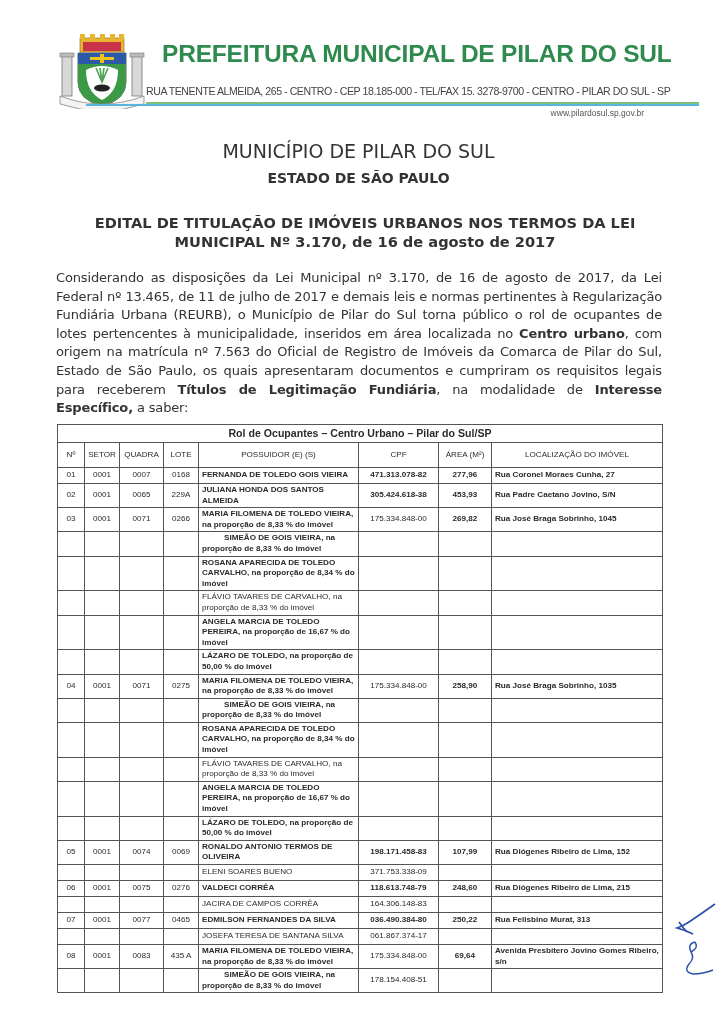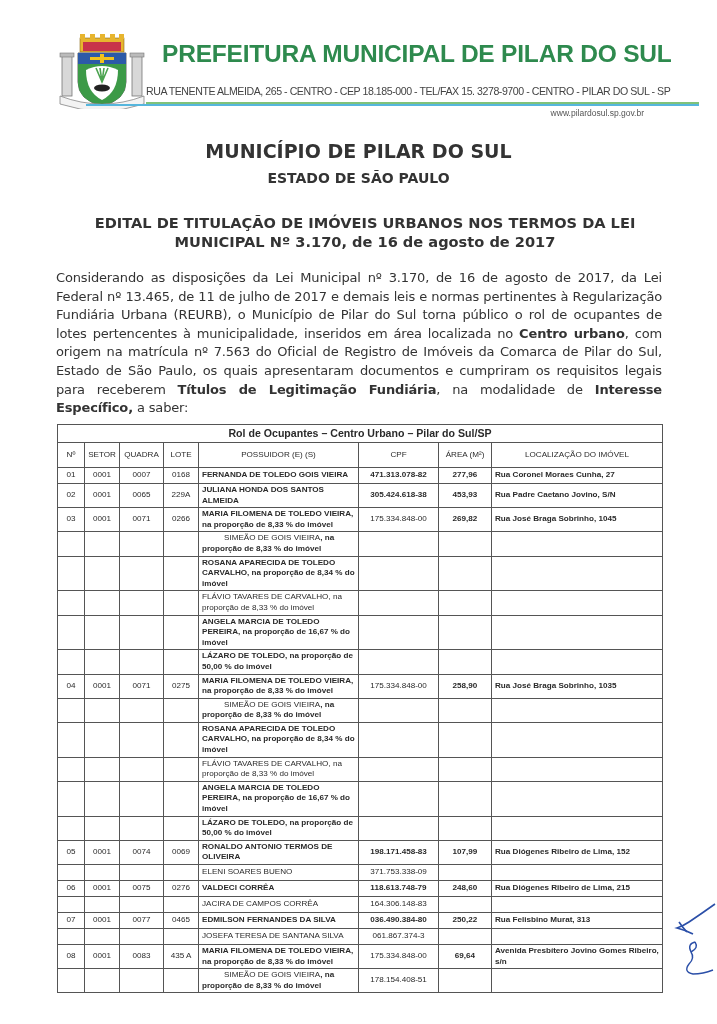--- a/index.html
+++ b/index.html
@@ -15,21 +15,21 @@
             font-weight: bold; font-size: 11px; color: #1f9ad6; white-space: nowrap; }
   .lh-addr { position: absolute; left: 90px; top: 63px; font-family: "Liberation Sans", sans-serif;
              font-size: 10.6px; color: #444; letter-spacing: -0.45px; white-space: nowrap; }
   .lh-rule-green { position: absolute; left: 90px; top: 80px; width: 553px; height: 2px; background: #7fc27a; }
   .lh-rule-blue { position: absolute; left: 30px; top: 82px; width: 613px; height: 2px; background: #56b6dd; }
   .lh-web { position: absolute; right: 73px; top: 86px; font-family: "Liberation Sans", sans-serif;
             font-size: 8.5px; color: #555; }
 
   
   .t-muni { position: absolute; left: 0; width: 717px; top: 140px; text-align: center;
-            font-weight: bold; font-size: 19px; color: #333; }
+            font-weight: normal; font-size: 19px; color: #333; }
   .t-state { position: absolute; left: 0; width: 717px; top: 170px; text-align: center;
              font-weight: bold; font-size: 14px; color: #333; }
   .t-edital { position: absolute; left: 75px; width: 580px; top: 213px; text-align: center;
               font-weight: bold; font-size: 14.6px; line-height: 19px; color: #333; }
 
   
   .intro { position: absolute; left: 56px; width: 606px; top: 269px; font-family: "DejaVu Sans", sans-serif;
            font-size: 13px; line-height: 18.6px; text-align: justify; color: #333; letter-spacing: -0.15px; }
   .intro b { font-weight: bold; }
 
@@ -39,21 +39,21 @@
           font-family: "Liberation Sans", sans-serif; font-size: 8.1px; color: #2a2a2a; }
   td, th { border: 1px solid #555; padding: 1px 3px; vertical-align: middle; line-height: 10.6px; }
   th { font-weight: normal; text-align: center; height: 25px; }
   th.caption { font-weight: bold; font-size: 10.6px; height: 18px; }
   td.c { text-align: center; }
   td.b { font-weight: bold; }
   td.nm { text-align: left; margin-left: 46px; }
   tr.r1 td { height: 16px; }
   tr.r2 td { height: 23px; }
   tr.r3 td { height: 33px; }
-  .w { font-weight: normal; padding-left: 22px; }
+  .w { font-weight: bold; padding-left: 22px; }
 
   
   .sig { position: absolute; left: 673px; top: 902px; width: 44px; height: 80px; }
 </style>
 </head>
 <body>
 
 <div class="letterhead">
   <svg class="crest" viewBox="0 0 92 75">
 
@@ -321,21 +321,21 @@
         <td class="c b">036.490.384-80</td>
         <td class="c b">250,22</td>
         <td class="b">Rua Felisbino Murat, 313</td>
       </tr>
       <tr class="r1">
         <td></td>
           <td></td>
           <td></td>
           <td></td>
         <td class="nm">JOSEFA TERESA DE SANTANA SILVA</td>
-        <td class="c">061.867.374-3</td>
+        <td class="c">061.867.374-17</td>
         <td></td>
           <td></td>
       </tr>
 
       <tr class="r2">
         <td class="c">08</td>
         <td class="c">0001</td>
         <td class="c">0083</td>
         <td class="c">435 A</td>
         <td class="b nm">MARIA FILOMENA DE TOLEDO VIEIRA, na proporção de 8,33 % do imóvel</td>

